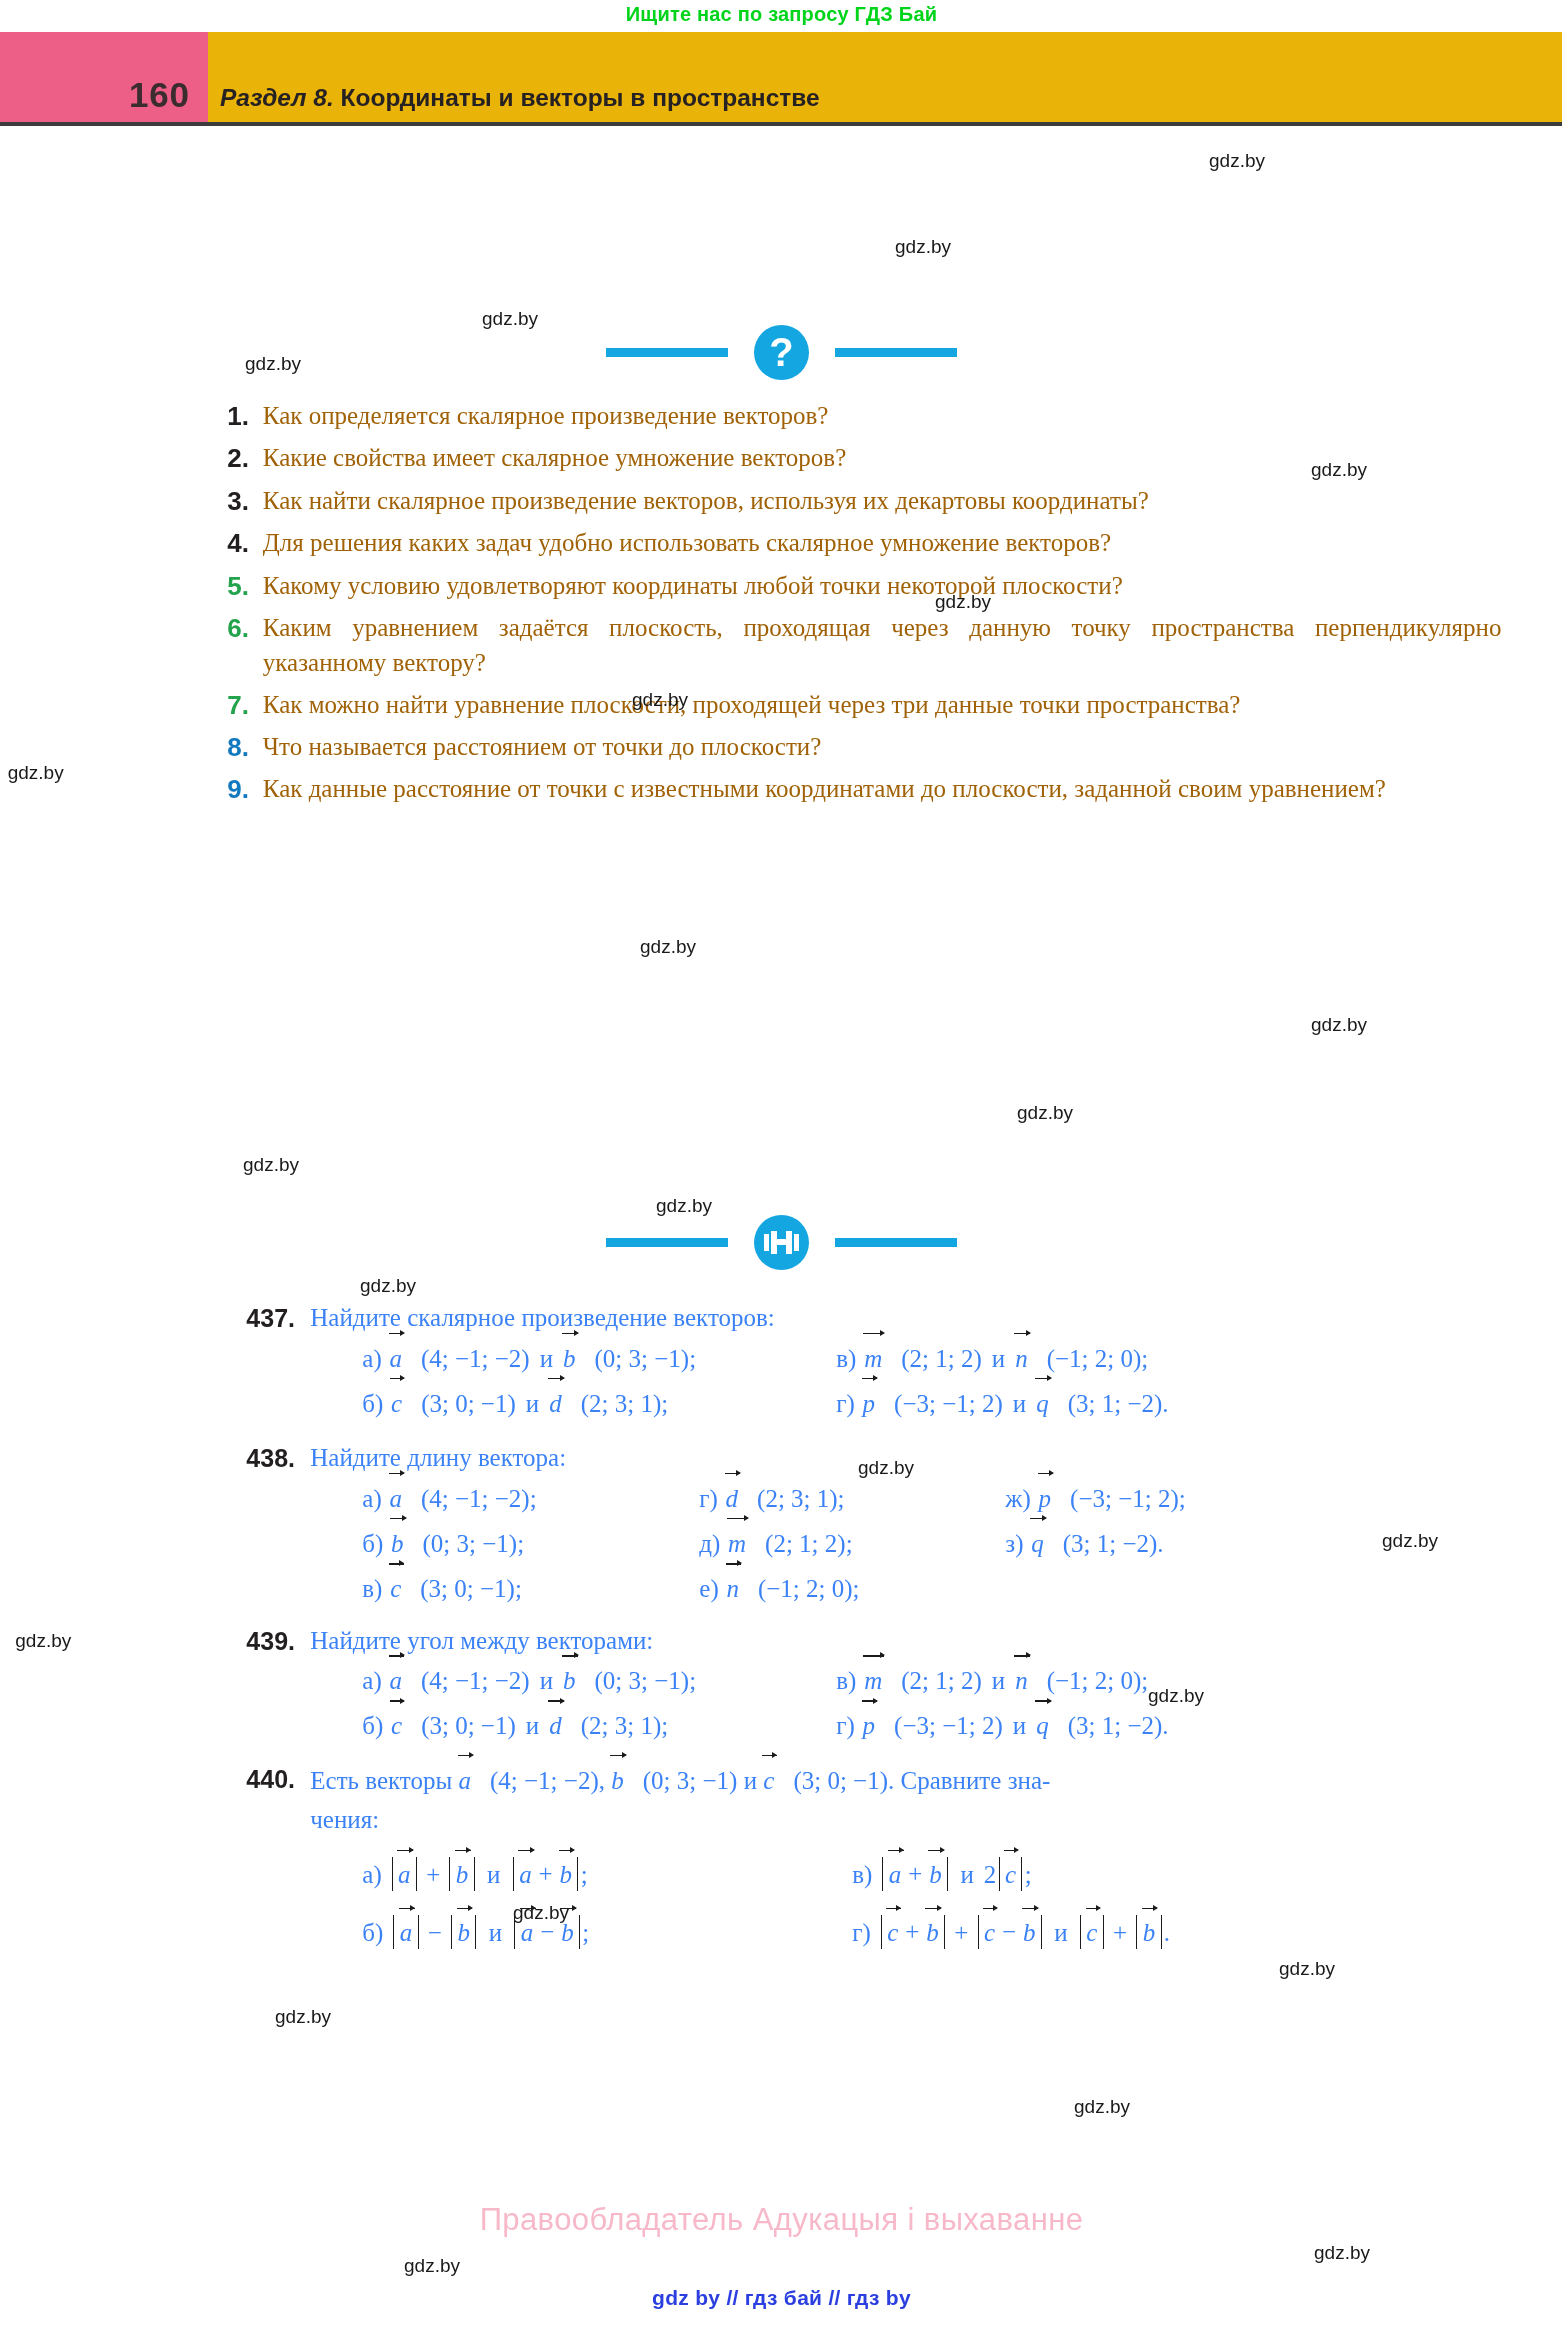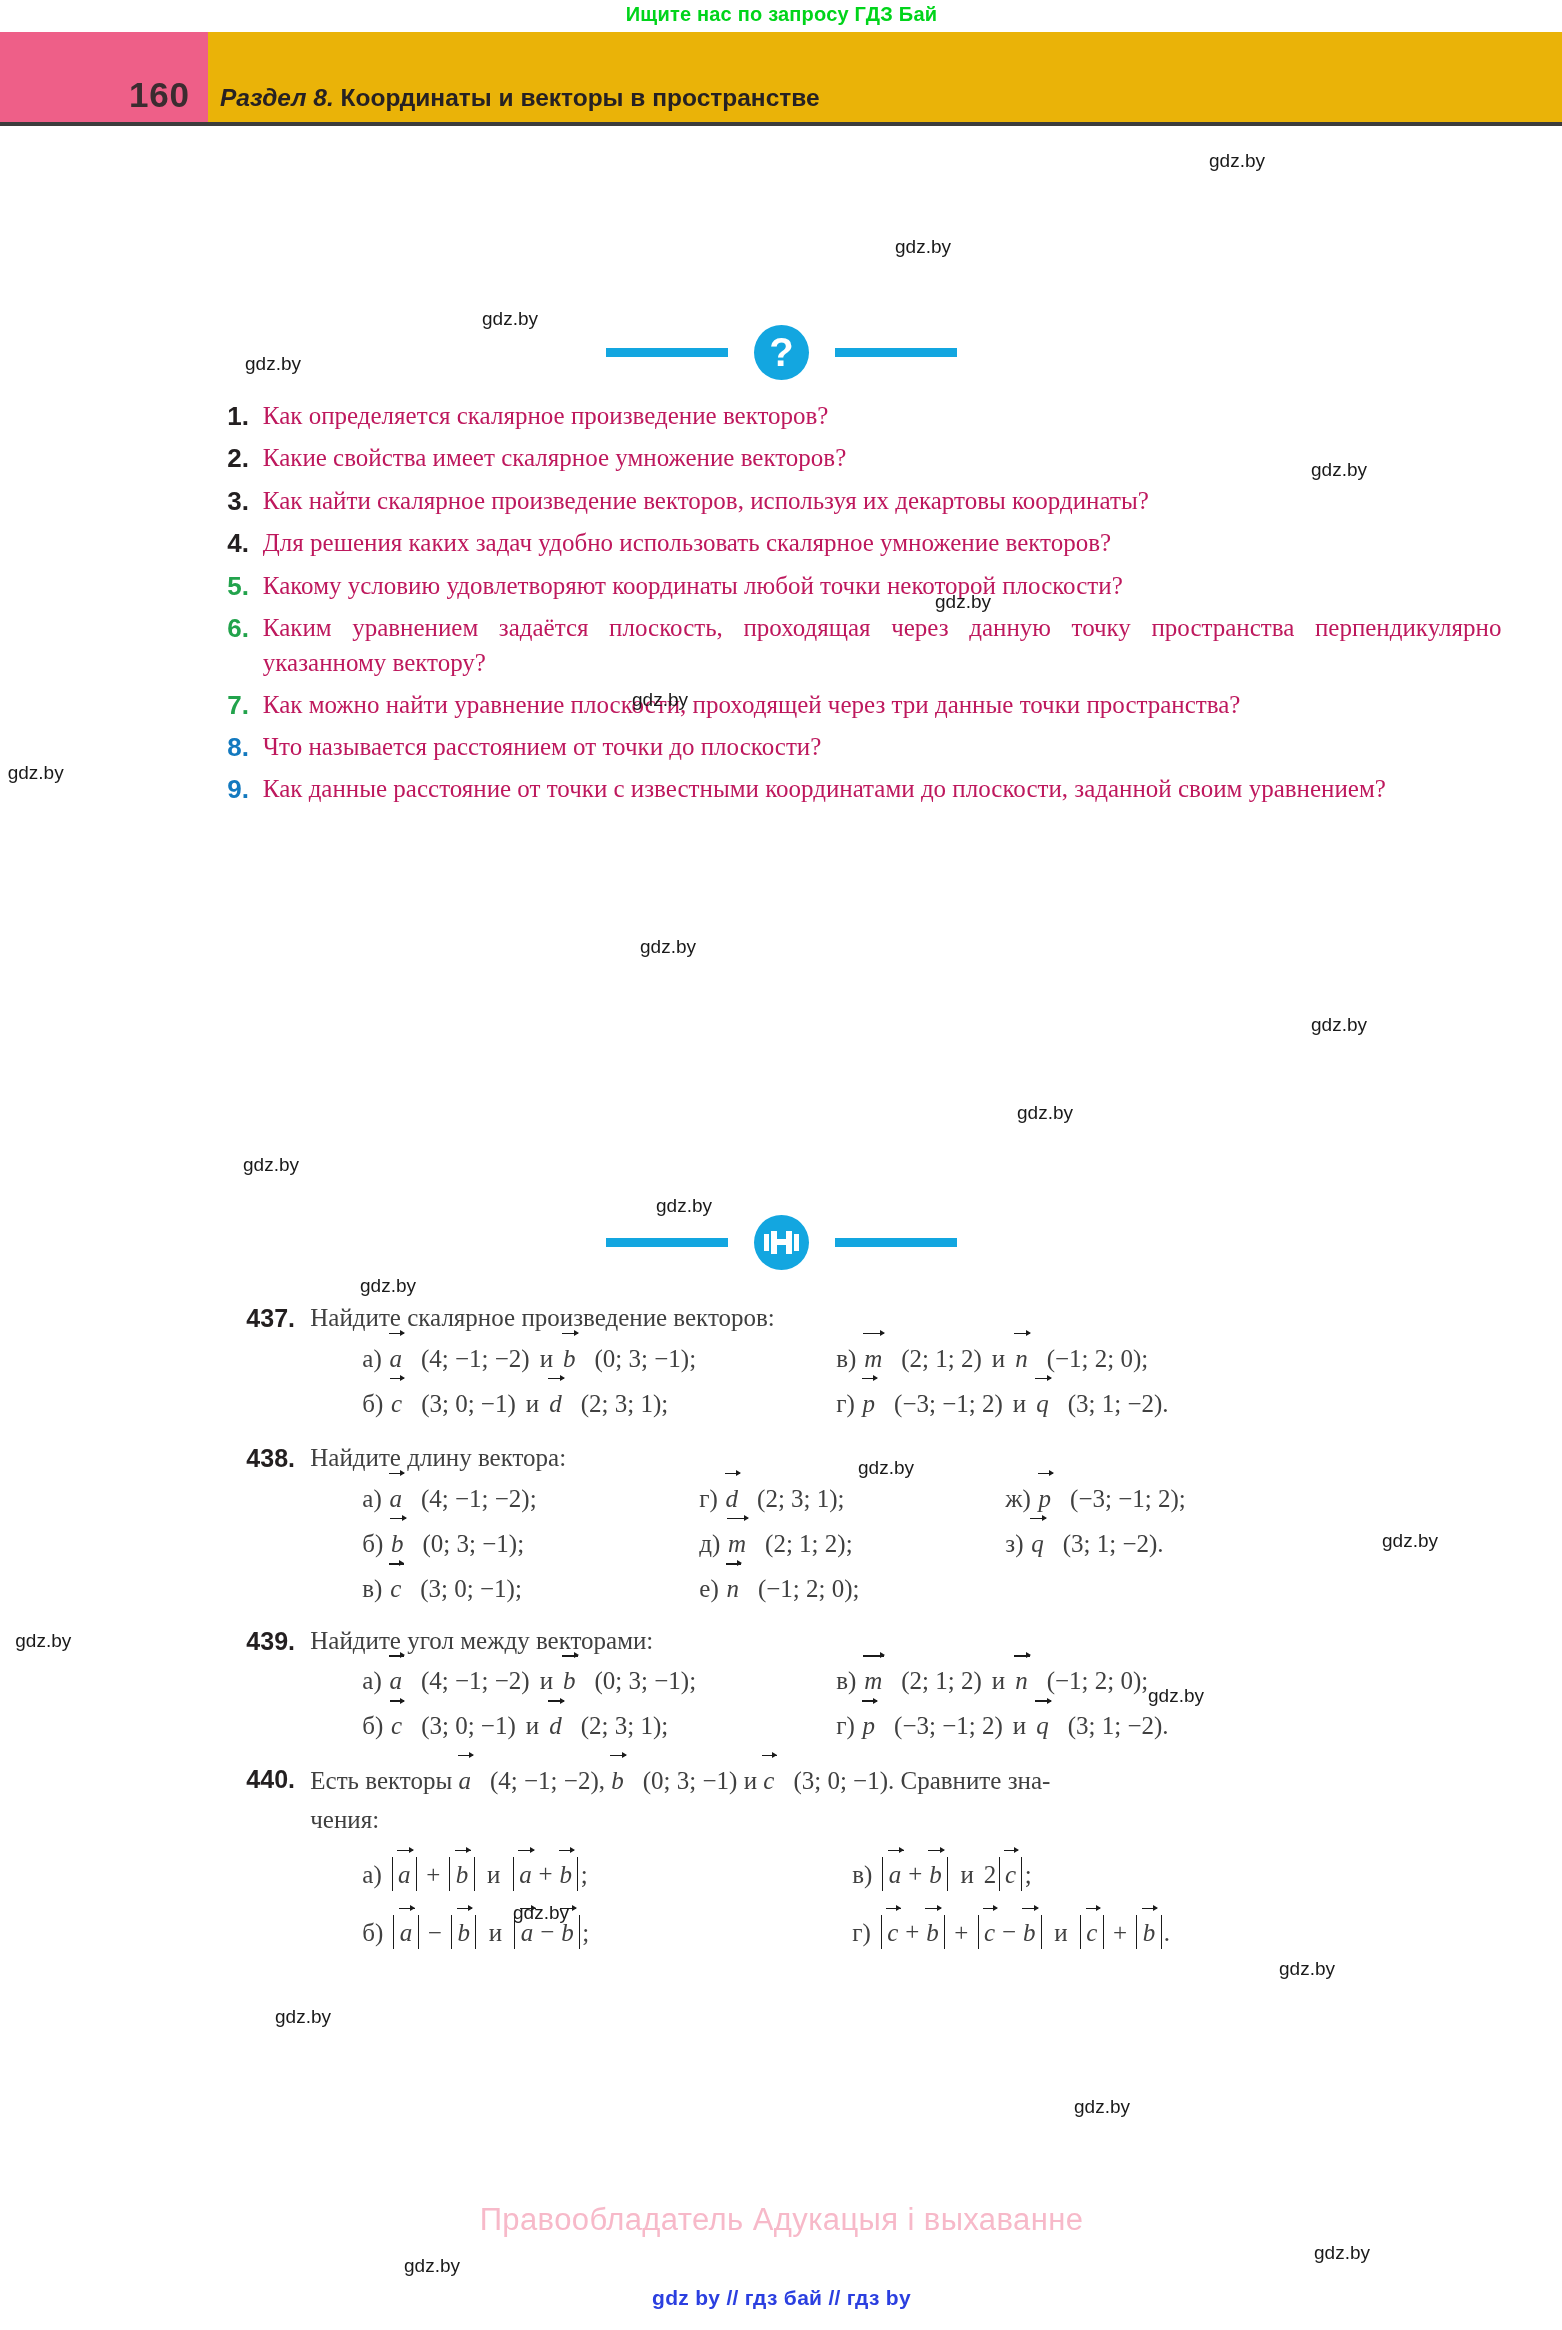--- a/index.html
+++ b/index.html
@@ -153,21 +153,21 @@
     font-family: "Liberation Sans", sans-serif;
     font-size: 26px;
     font-weight: 700;
     line-height: 1.40;
   }
   .qtext {
     flex: 1 1 auto;
     font-family: "Liberation Serif", serif;
     font-size: 25px;
     line-height: 1.40;
-    color: #be185d;
+    color: #a16207;
     text-align: justify;
     text-justify: inter-word;
     padding-right: 4.6px;
   }
   .qnum.c-dark  { color: #231f20; }
   .qnum.c-green { color: #22a34c; }
   .qnum.c-blue  { color: #1379bf; }
 
   
   .exlist {
@@ -189,21 +189,21 @@
     font-size: 25px;
     font-weight: 700;
     color: #231f20;
     line-height: 1.38;
   }
   .exbody {
     flex: 1 1 auto;
     font-family: "Liberation Serif", serif;
     font-size: 25px;
     line-height: 1.38;
-    color: #404040;
+    color: #3b82f6;
   }
   .exbody .prompt { display: block; margin-bottom: 4.6px; }
   .exbody .cont   { display: block; }
 
   .parts {
     display: block;
     margin-top: 4.6px;
   }
   .partline {
     display: flex;

